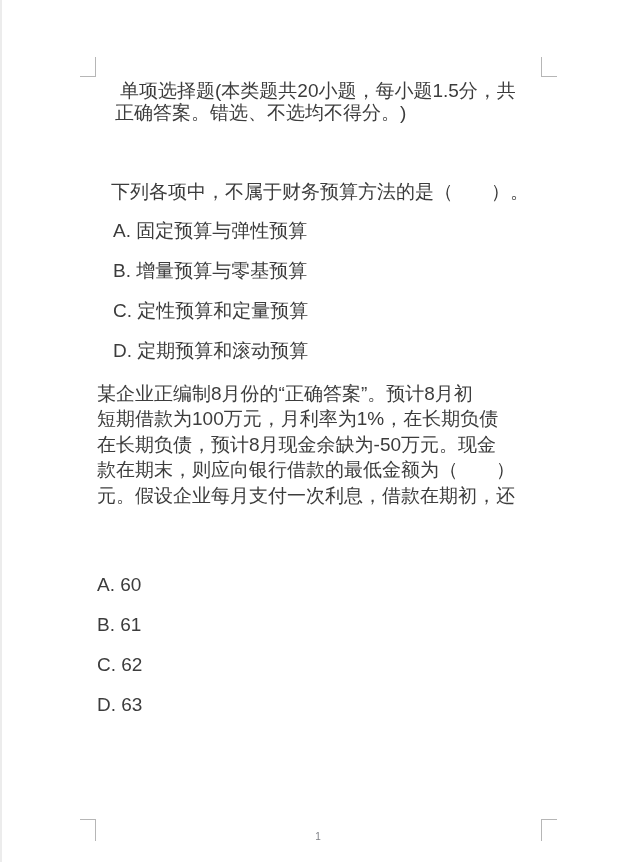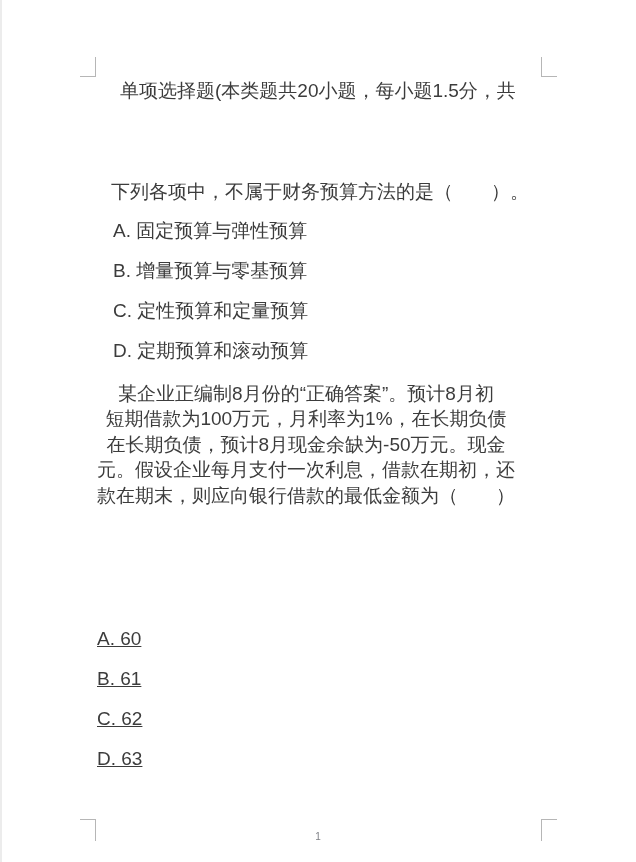--- a/index.html
+++ b/index.html
@@ -24,34 +24,34 @@
   }
   
   .crop { position: absolute; width: 15px; height: 19px; }
   .crop-tl { left: 80px;  top: 57px;  border-right: 1px solid #b6b6b6; border-bottom: 1px solid #b6b6b6; }
   .crop-tr { left: 541px; top: 57px;  border-left: 1px solid #b6b6b6;  border-bottom: 1px solid #b6b6b6; }
   .crop-bl { left: 80px;  top: 819px; height: 21px; border-right: 1px solid #b6b6b6; border-top: 1px solid #b6b6b6; }
   .crop-br { left: 541px; top: 819px; height: 21px; border-left: 1px solid #b6b6b6;  border-top: 1px solid #b6b6b6; }
 
   
   .tblock { position: absolute; font-size: 19px; white-space: nowrap; }
-  .line { line-height: 22px; text-align: center; }
+  .line { line-height: 22px; }
 
   .instructions { left: 115px; top: 80px; }
   .instructions .line.first { padding-left: 5px; }
 
   .q1-text { left: 111px; top: 181px; }
 
   .q1-options { left: 113px; top: 220px; }
   .q1-options .option { line-height: 22px; margin-bottom: 18px; }
 
   .q2-text { left: 97px; top: 381px; }
   .q2-text .line { line-height: 25.4px; }
 
-  .q2-options { left: 97px; top: 628px; text-decoration: underline; }
+  .q2-options { left: 97px; top: 574px; }
   .q2-options .option { line-height: 22px; margin-bottom: 18px; }
 
   .page-number {
     position: absolute;
     left: 0; right: 0;
     top: 831px;
     text-align: center;
     font-size: 10px;
     color: #7d7f84;
   }
@@ -63,39 +63,40 @@
 
   <div class="window-edge"></div>
 
   <div class="crop crop-tl"></div>
   <div class="crop crop-tr"></div>
   <div class="crop crop-bl"></div>
   <div class="crop crop-br"></div>
 
   <div class="tblock instructions">
     <div class="line first">单项选择题(本类题共20小题，每小题1.5分，共</div>
+    <div class="line">正确答案。错选、不选均不得分。)</div>
   </div>
 
   <div class="tblock q1-options">
     <div class="option">A. 固定预算与弹性预算</div>
     <div class="option">B. 增量预算与零基预算</div>
     <div class="option">C. 定性预算和定量预算</div>
     <div class="option">D. 定期预算和滚动预算</div>
   </div>
 
   <div class="tblock q1-text">
     <div class="line">下列各项中，不属于财务预算方法的是（　　）。</div>
   </div>
 
   <div class="tblock q2-text">
     <div class="line">某企业正编制8月份的“正确答案”。预计8月初</div>
     <div class="line">短期借款为100万元，月利率为1%，在长期负债</div>
     <div class="line">在长期负债，预计8月现金余缺为-50万元。现金</div>
+    <div class="line">款在期末，则应向银行借款的最低金额为（　　）</div>
     <div class="line">元。假设企业每月支付一次利息，借款在期初，还</div>
-    <div class="line">款在期末，则应向银行借款的最低金额为（　　）</div>
   </div>
 
   <div class="tblock q2-options">
     <div class="option">A. 60</div>
     <div class="option">B. 61</div>
     <div class="option">C. 62</div>
     <div class="option">D. 63</div>
   </div>
 
   <div class="page-number">1</div>

